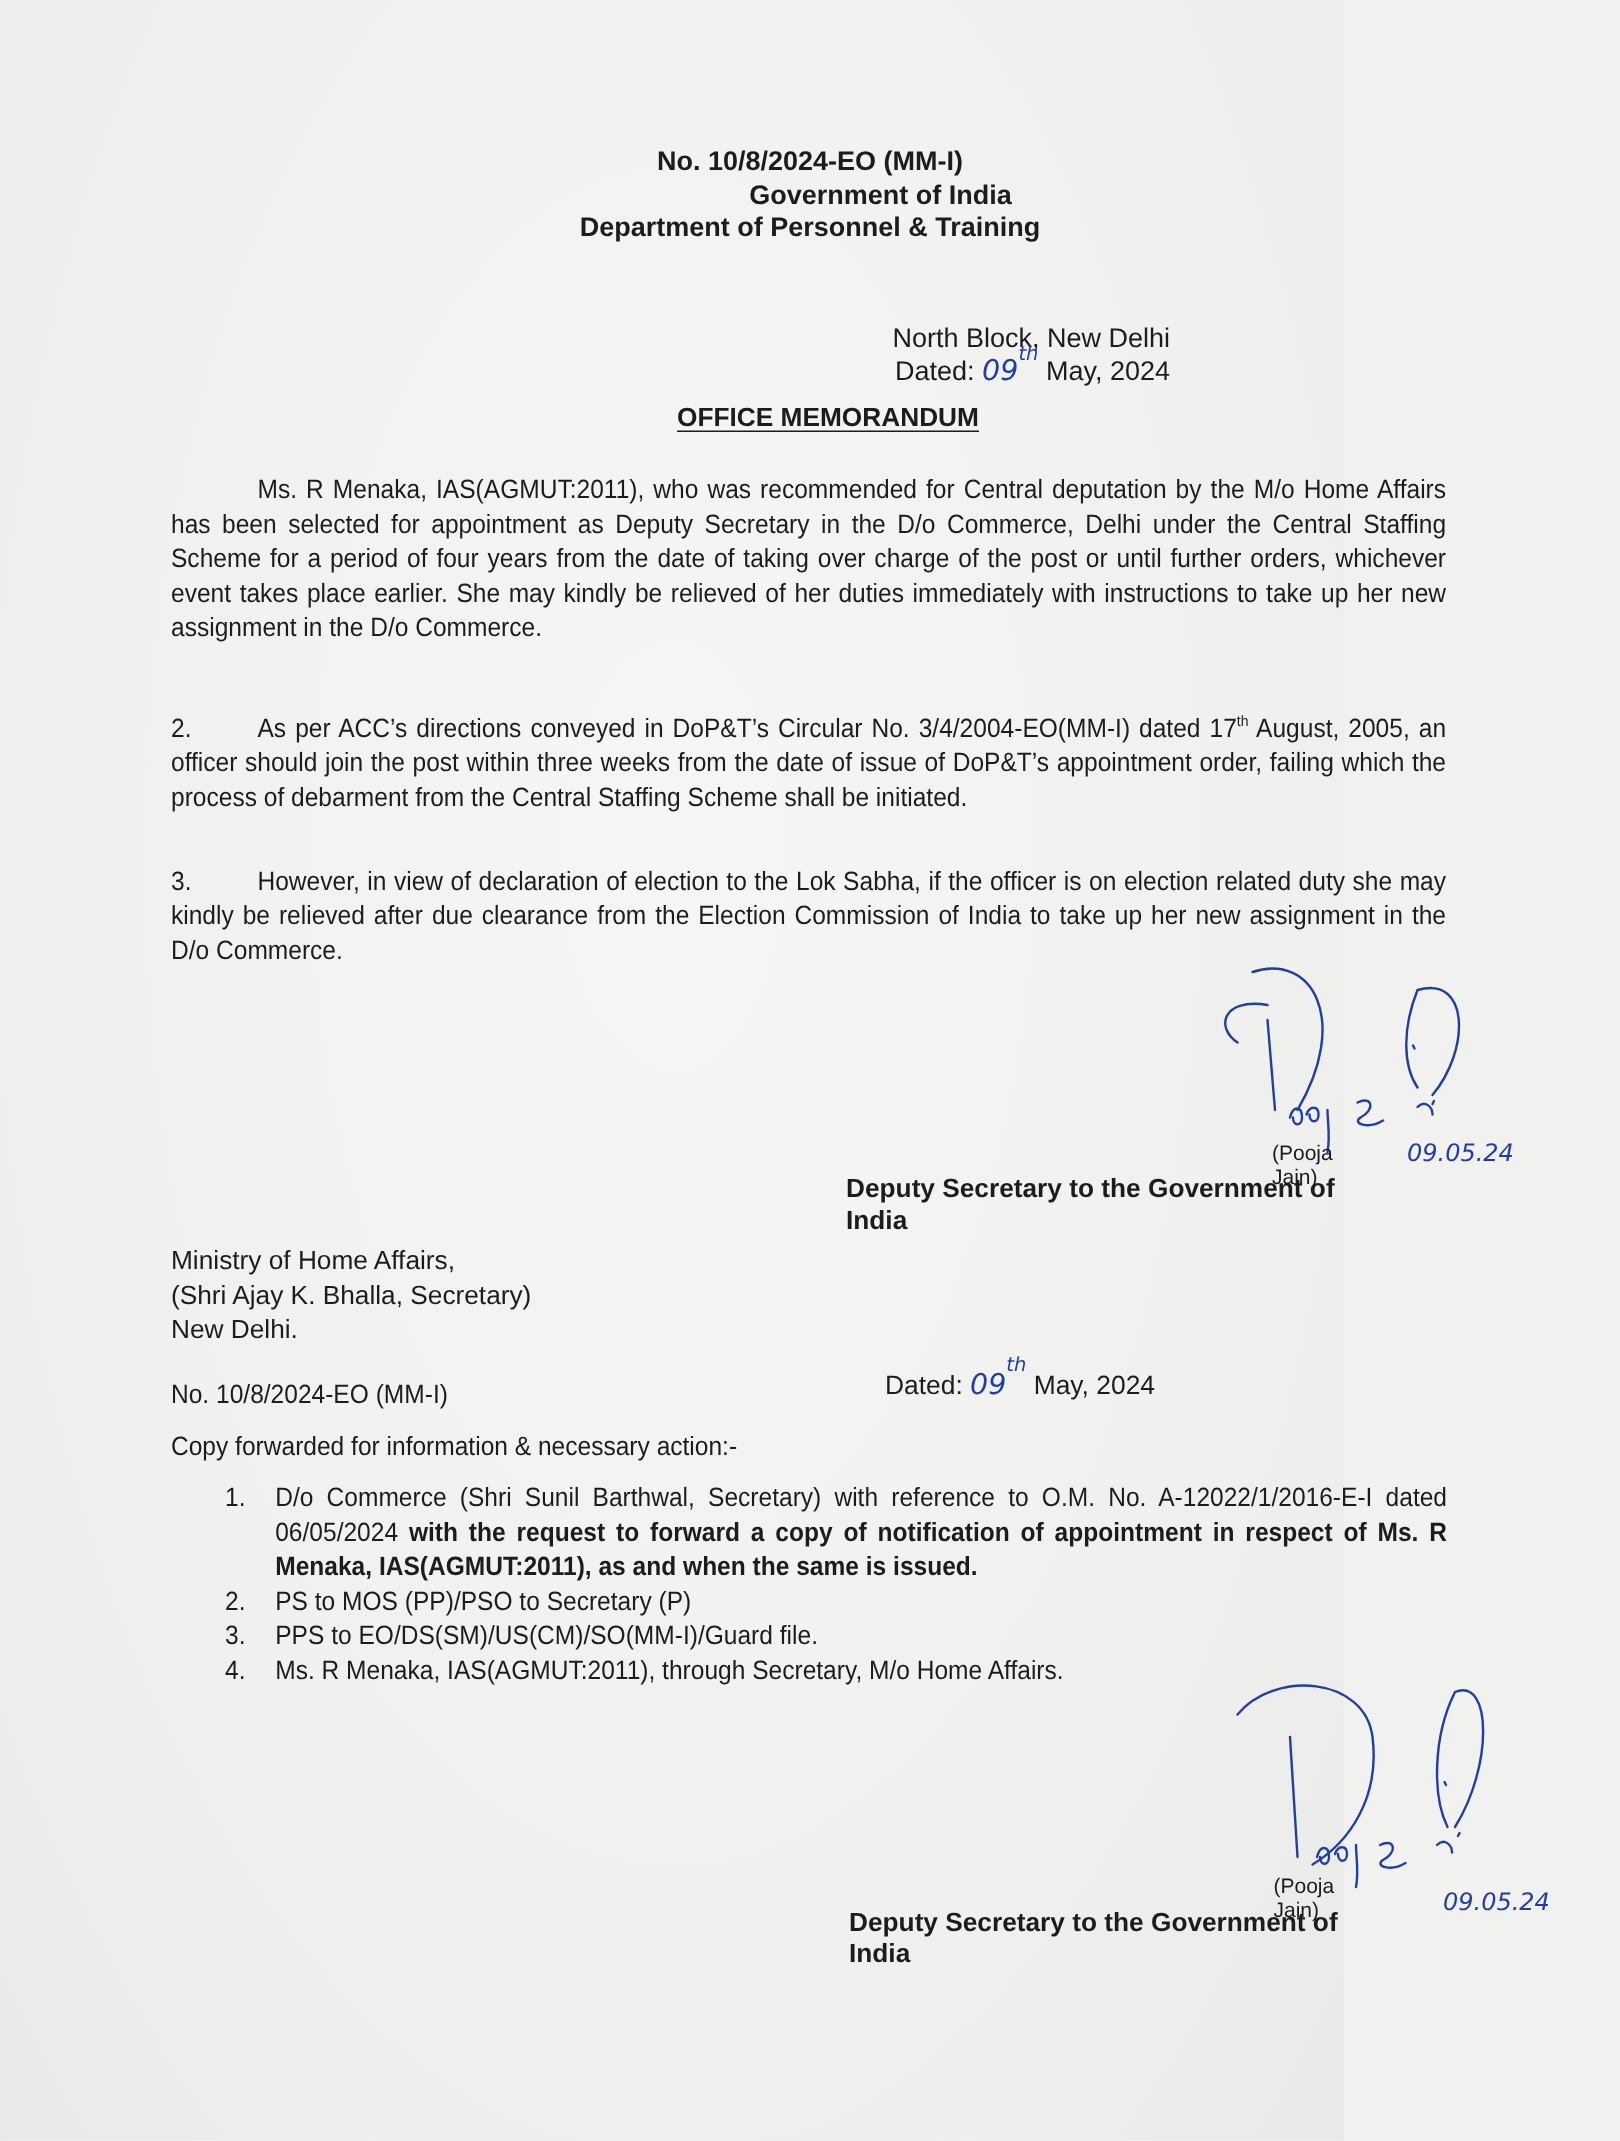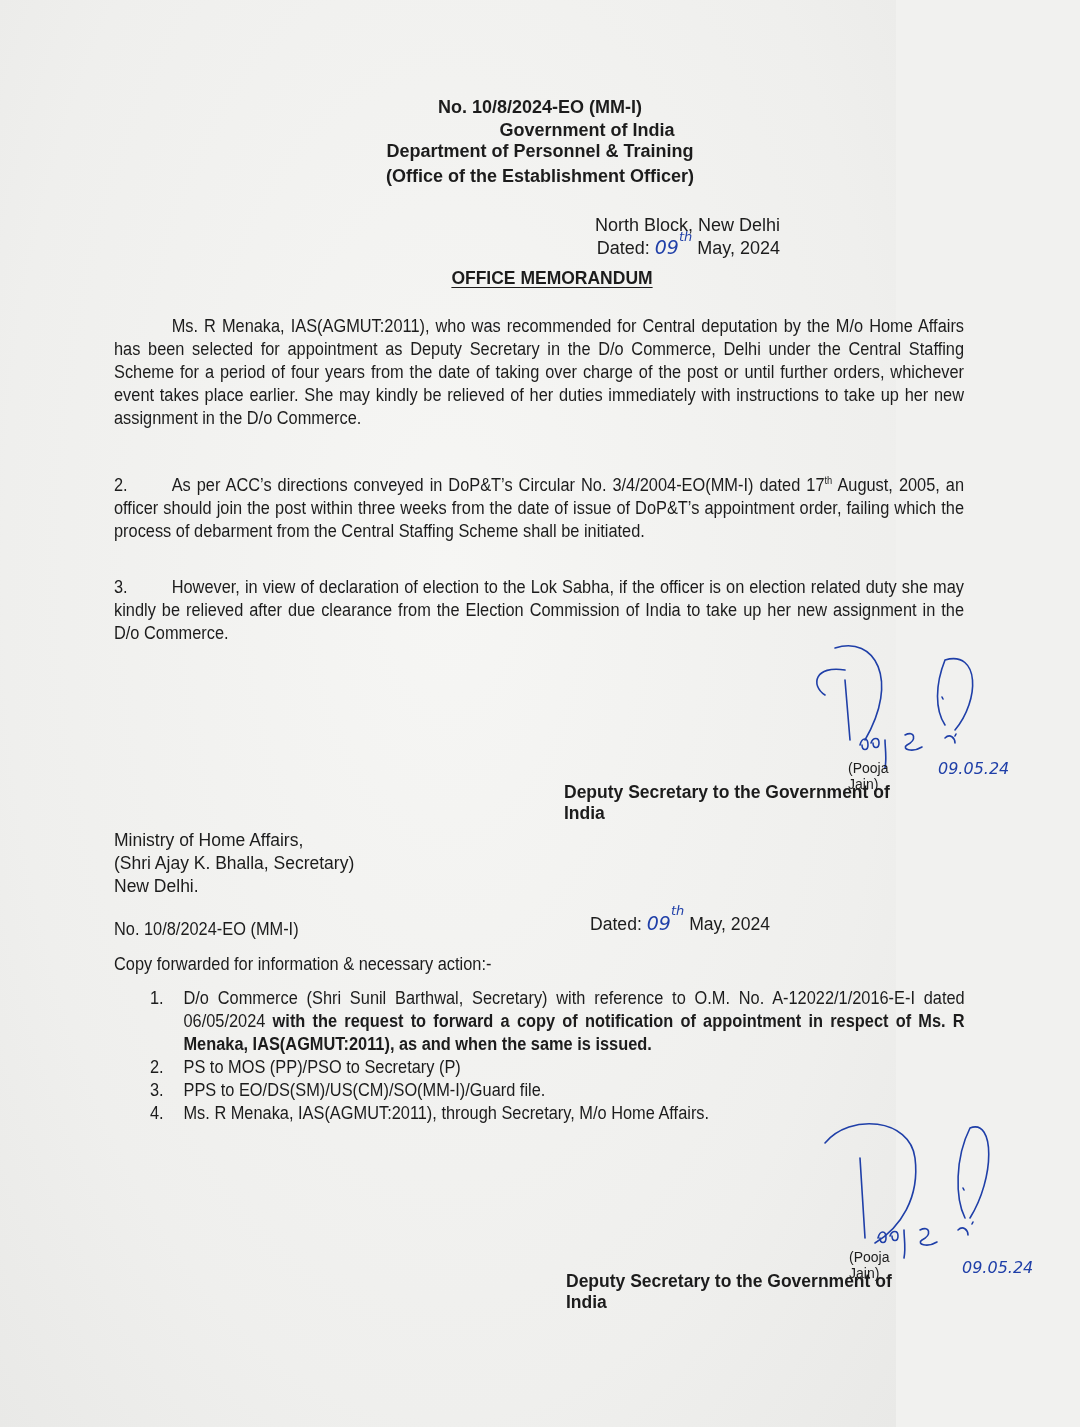--- a/index.html
+++ b/index.html
@@ -40,21 +40,20 @@
     svg.sig path { fill: none; stroke: #1f3fa8; stroke-width: 1.6; stroke-linecap: round; }
   </style>
 </head>
 <body>
 
 <div class="page">
 
   <div class="abs hdr" style="top:96px;">No. 10/8/2024-EO (MM-I)</div>
   <div class="abs hdr" style="top:119px;padding-left:47px;">Government of India</div>
   <div class="abs hdr" style="top:140px;">Department of Personnel &amp; Training</div>
-  <div class="abs hdr" style="top:165px;">(Office of the Establishment Officer)</div>
 
   <div class="abs right" style="top:214px; right:116px;">North Block, New Delhi</div>
   <div class="abs right" style="top:236px; right:116px;">
     <span>Dated:</span>
     <span class="hand" style="font-size:19px;">09</span><sup class="hand" style="font-size:13px; position:relative; top:-6px;">th</sup>
     <span>May, 2024</span>
   </div>
 
   <div class="abs title" style="top:268px; left:12px; width:1080px; text-align:center;">OFFICE MEMORANDUM</div>
 

